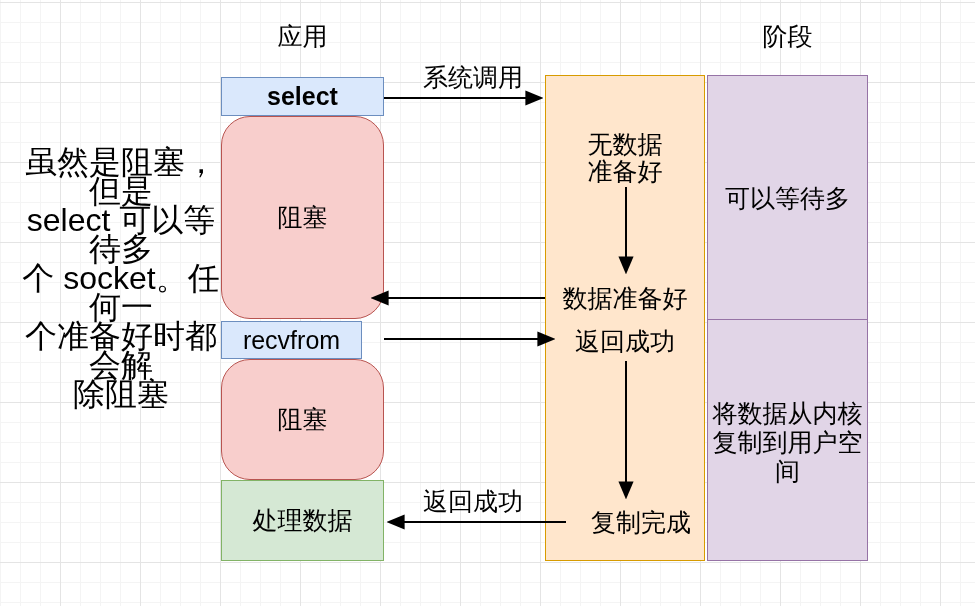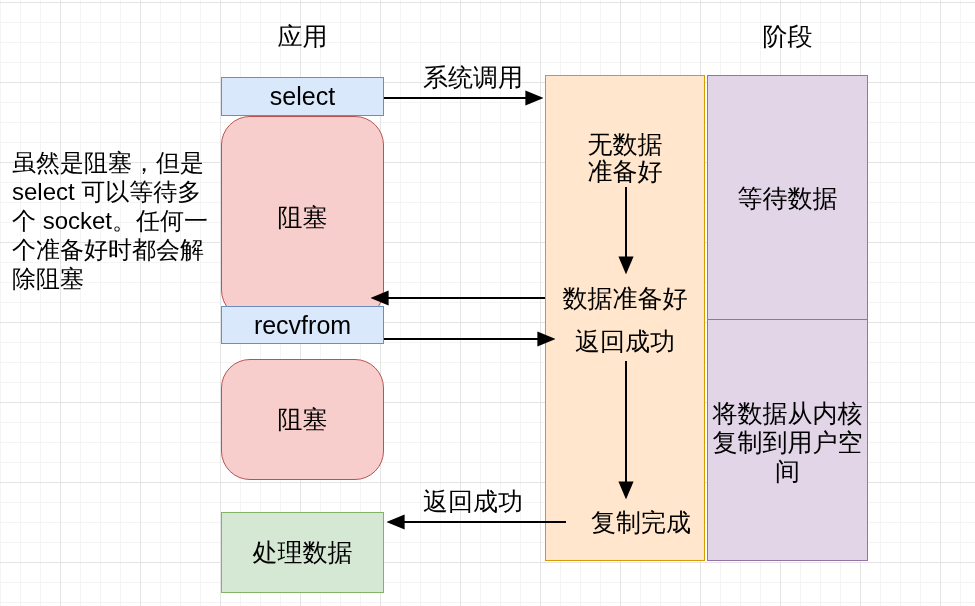--- a/index.html
+++ b/index.html
@@ -21,57 +21,57 @@
   }
   .blue  {background:#dae8fc;border-color:#6c8ebf;}
   .pink  {background:#f8cecc;border-color:#b85450;border-radius:29px;}
   .green {background:#d5e8d4;border-color:#82b366;}
   .orange{background:#ffe6cc;border-color:#d79b00;}
   .purple{background:#e1d5e7;border-color:#9673a6;}
   .lbl{position:absolute;text-align:center;font-size:25px;line-height:28px;}
   .pre{white-space:pre-line;}
   .note{
     position:absolute;left:12px;top:148px;width:218px;
-    font-size:24px;line-height:29px;text-align:left;white-space:pre-line;
+    font-size:32px;line-height:29px;text-align:center;white-space:pre-line;
   }
   .arrow-label{position:absolute;text-align:right;font-size:25px;line-height:28px;}
   svg.arrows{position:absolute;left:0;top:0;pointer-events:none;}
 </style>
 </head>
 <body>
 
 <div class="canvas">
 
   <div class="hdr" style="left:221px;width:163px;">应用</div>
   <div class="hdr" style="left:707px;width:161px;">阶段</div>
 
   <div class="note">虽然是阻塞，但是
 select 可以等待多
 个 socket。任何一
 个准备好时都会解
 除阻塞</div>
 
-  <div class="box blue" style="left:221px;top:77px;width:163px;height:39px;">select</div>
+  <div class="box blue" style="left:221px;top:77px;width:163px;height:39px;font-weight:bold;">select</div>
   <div class="box pink" style="left:221px;top:116px;width:163px;height:203px;">阻塞</div>
-  <div class="box blue" style="left:221px;top:306px;width:163px;height:38px;">recvfrom</div>
+  <div class="box blue" style="left:221px;top:321px;width:141px;height:38px;">recvfrom</div>
   <div class="box pink" style="left:221px;top:359px;width:163px;height:121px;">阻塞</div>
-  <div class="box green" style="left:221px;top:480px;width:163px;height:81px;margin-top:32px;">处理数据</div>
+  <div class="box green" style="left:221px;top:480px;width:163px;height:81px;">处理数据</div>
 
   <div class="box orange" style="left:545px;top:75px;width:160px;height:486px;"></div>
 
   <div class="box purple" style="left:707px;top:75px;width:161px;height:245px;"></div>
   <div class="box purple" style="left:707px;top:318.5px;width:161px;height:242.5px;"></div>
 
   <div class="lbl pre" style="left:545px;top:131px;width:160px;line-height:27px;">无数据
 准备好</div>
   <div class="lbl" style="left:545px;top:284px;width:160px;">数据准备好</div>
   <div class="lbl" style="left:545px;top:327px;width:160px;">返回成功</div>
   <div class="lbl" style="left:545px;top:508px;width:160px;padding-left:16px;">复制完成</div>
 
-  <div class="lbl" style="left:707px;top:184px;width:161px;">等待数据</div>
+  <div class="lbl" style="left:707px;top:184px;width:161px;">可以等待多</div>
   <div class="lbl pre" style="left:707px;top:399px;width:161px;line-height:29px;">将数据从内核
 复制到用户空
 间</div>
 
   <div class="arrow-label" style="left:408px;top:63px;width:115px;">系统调用</div>
   <div class="arrow-label" style="left:408px;top:487px;width:115px;">返回成功</div>
 
   <svg class="arrows" width="975" height="606" viewBox="0 0 975 606">
     <defs>
       <marker id="ah" viewBox="0 0 10 10" refX="7" refY="5" markerWidth="9" markerHeight="9" orient="auto-start-reverse">

